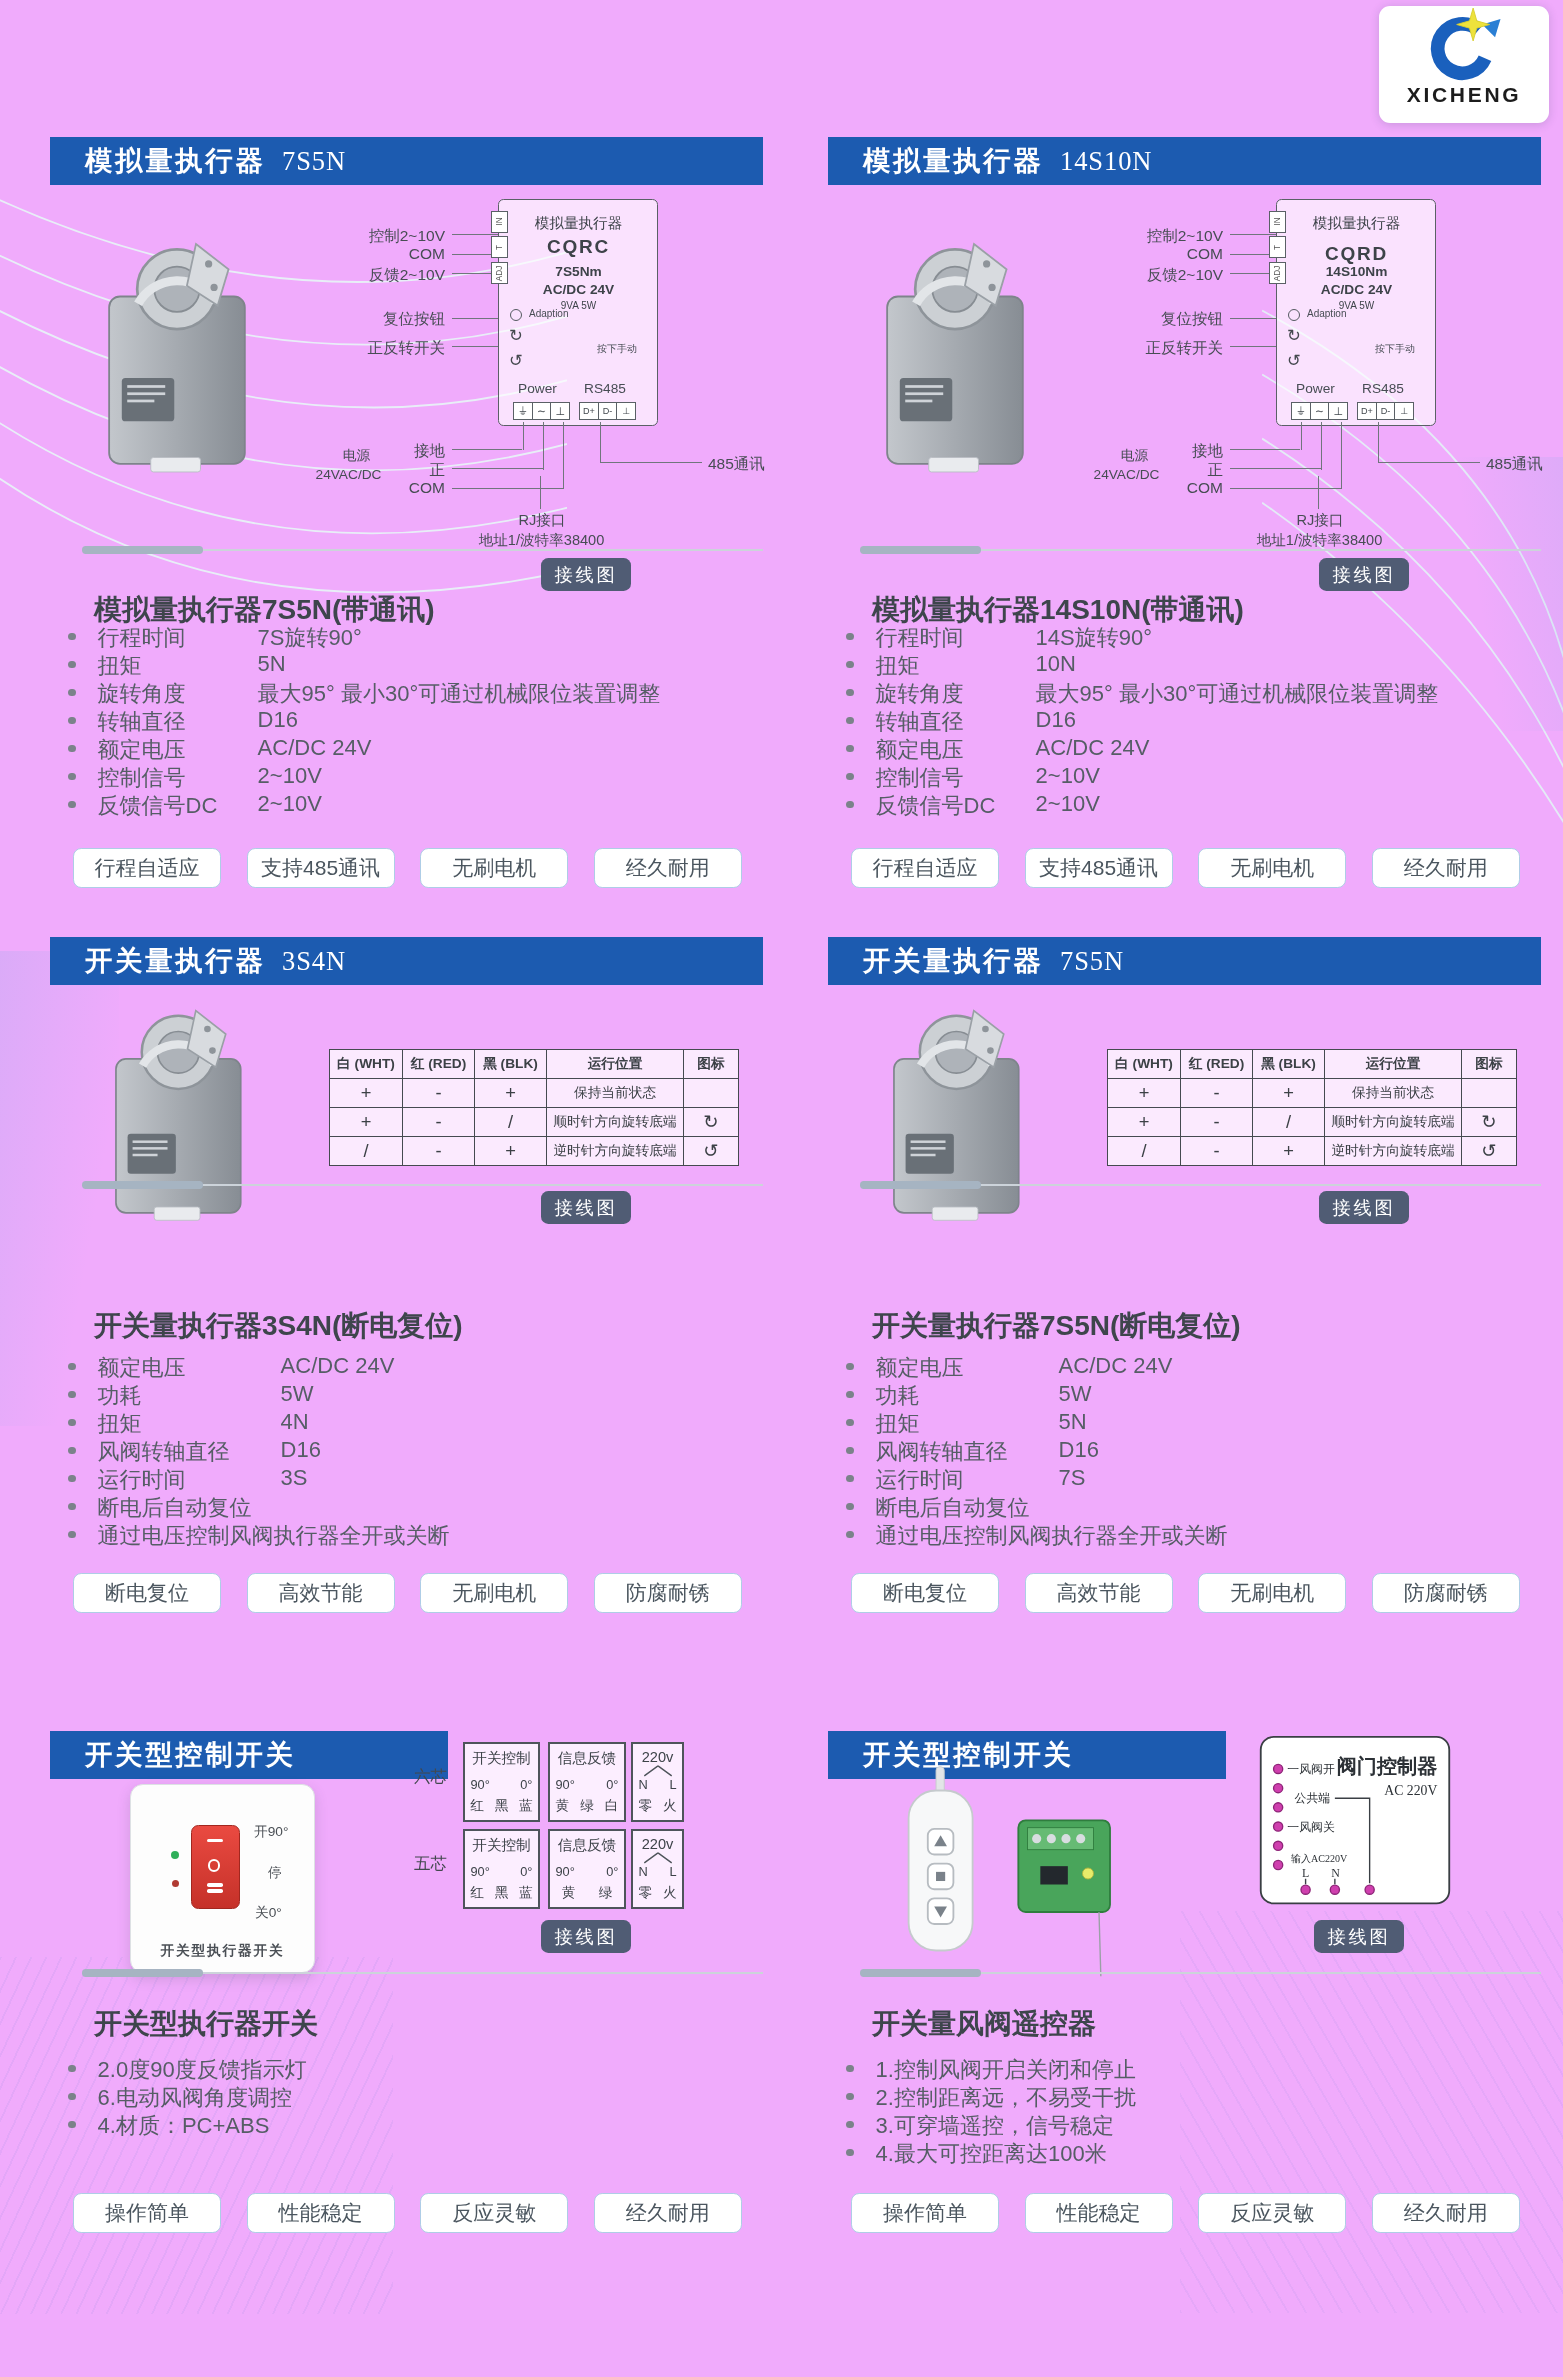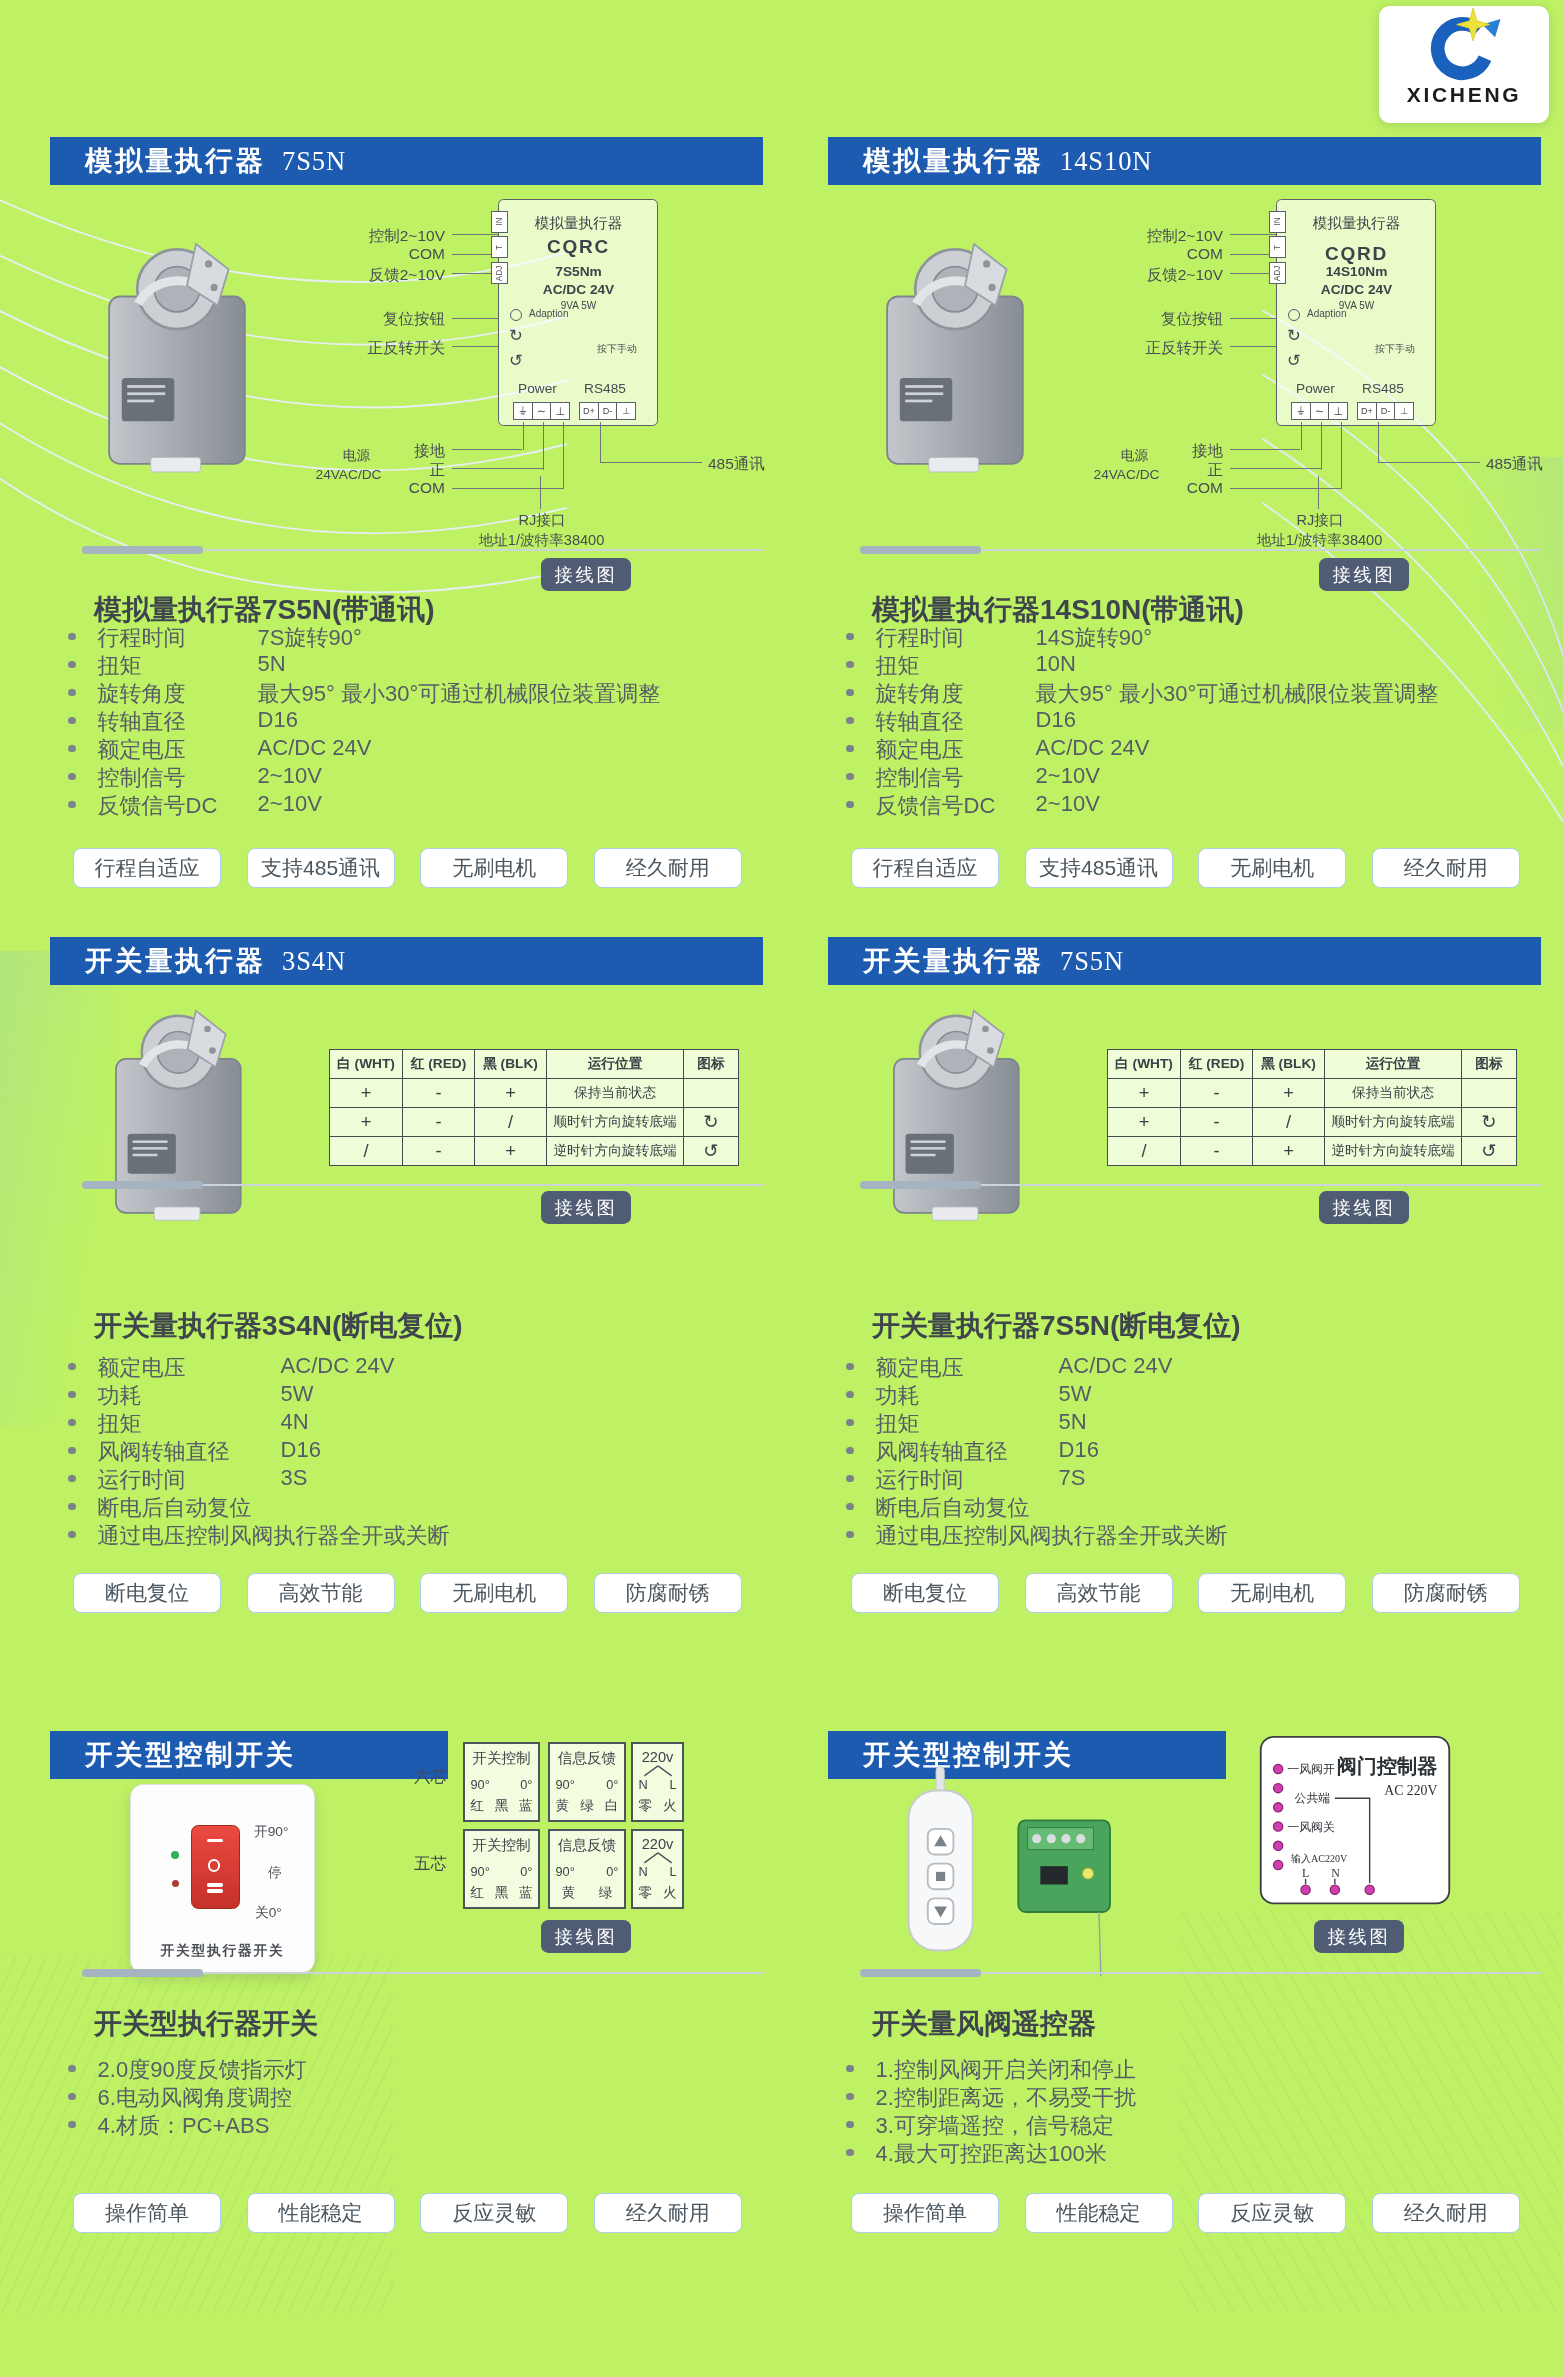--- a/index.html
+++ b/index.html
@@ -1,16 +1,16 @@
 <!DOCTYPE html>
 <html style="font-size:14.6px"><head>
 <meta charset="utf-8">
 <style>
   html,body{margin:0;padding:0;background:#eef1f5;}
-  .page{position:relative;width:1564px;height:2377px;background:#bef264;overflow:hidden;
+  .page{position:relative;width:1564px;height:2377px;background:#f0abfc;overflow:hidden;
         font-family:"Liberation Sans","DejaVu Sans",sans-serif;color:#3c4248;}
   
   .deco{position:absolute;z-index:0;pointer-events:none;}
   .hatch{position:absolute;z-index:0;pointer-events:none;
          background:repeating-linear-gradient(115deg, rgba(30,95,185,.06) 0 1.8px, transparent 1.8px 13.7px);}
   .hatch2{background:repeating-linear-gradient(60deg, rgba(30,95,185,.05) 0 1.8px, transparent 1.8px 15.5px);}
   .band{position:absolute;z-index:0;pointer-events:none;}
   
   .logo-card{position:absolute;left:1379px;top:5.5px;width:170px;height:117px;background:#fff;
              border-radius:11px;box-shadow:0 1.8px 9.1px rgba(40,60,90,.18);z-index:3;

